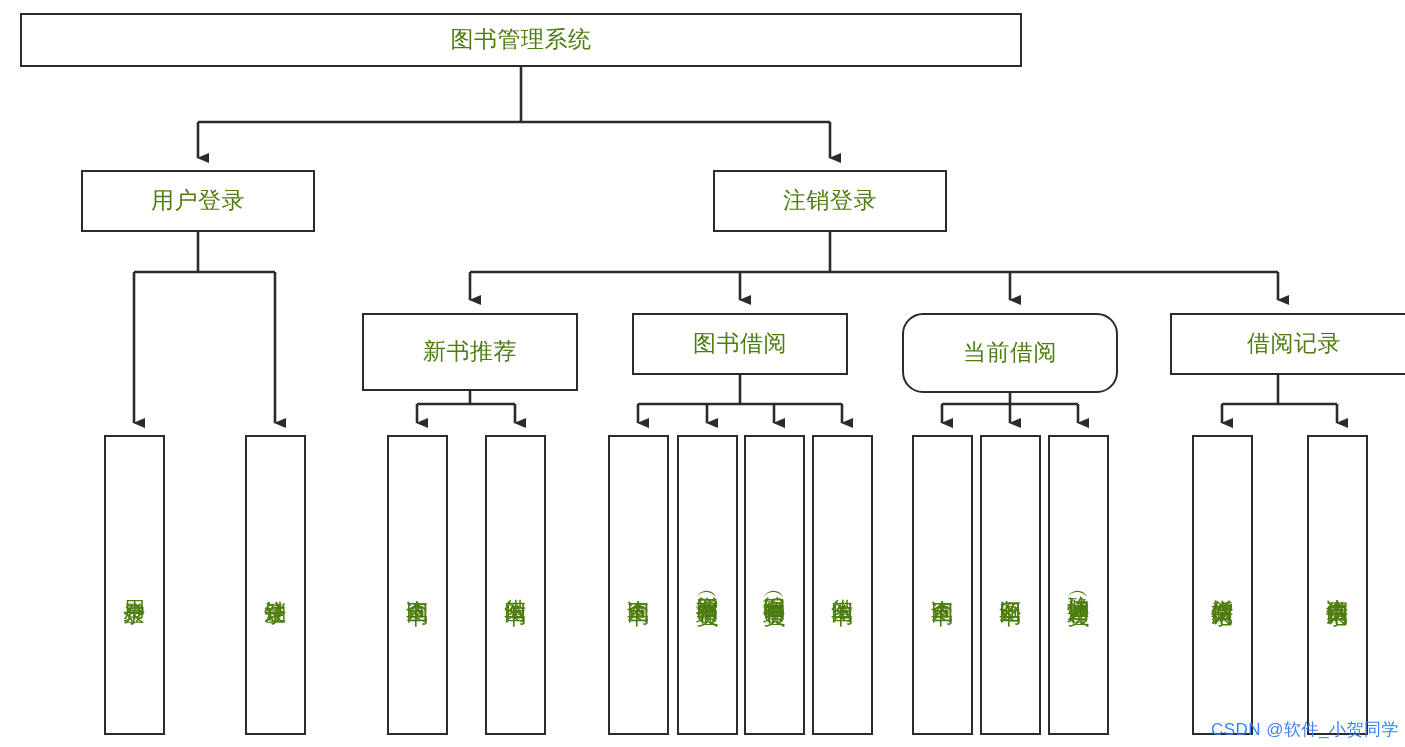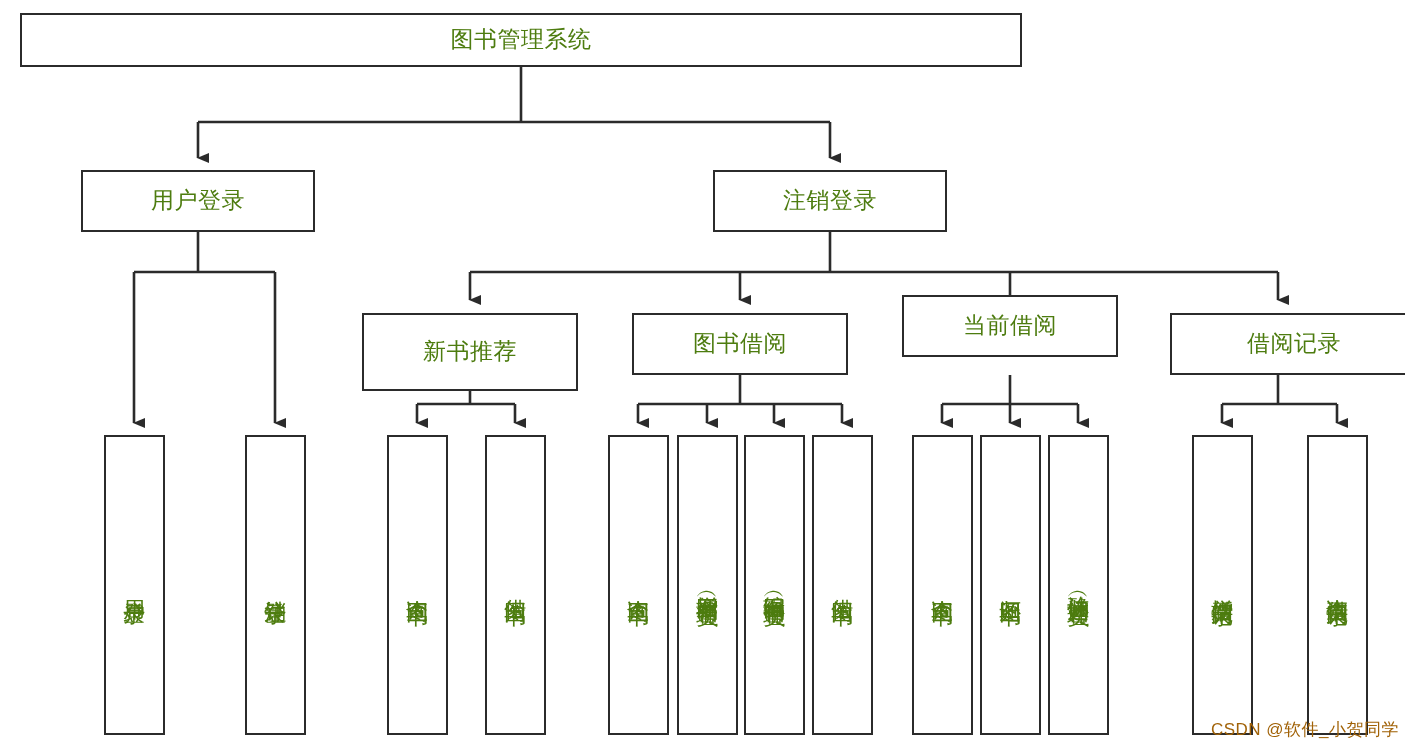--- a/index.html
+++ b/index.html
@@ -61,21 +61,21 @@
     font-size: 22px;
     line-height: 1.06;
     letter-spacing: 1.5px;
     white-space: nowrap;
   }
   #watermark {
     position: absolute;
     right: 6px;
     bottom: 6px;
     font-size: 17px;
-    color: #a16207;
+    color: #3b82f6;
     letter-spacing: 0.5px;
     white-space: nowrap;
     font-family: "Liberation Sans", "DejaVu Sans", sans-serif;
   }
 </style>
 </head>
 <body>
 
 <div id="canvas">
 
@@ -140,21 +140,21 @@
   <div class="node horiz" style="left:713px; top:170px; width:234px; height:62px;">
     <span class="node-label">注销登录</span>
   </div>
 
   <div class="node horiz" style="left:362px; top:313px; width:216px; height:78px;">
     <span class="node-label">新书推荐</span>
   </div>
   <div class="node horiz" style="left:632px; top:313px; width:216px; height:62px;">
     <span class="node-label">图书借阅</span>
   </div>
-  <div class="node horiz" style="left:902px; top:295px; width:216px; height:62px;">
+  <div class="node horiz" style="left:902px; top:313px; width:216px; height:80px;border-radius:21px;">
     <span class="node-label">当前借阅</span>
   </div>
   <div class="node horiz" style="left:1170px; top:313px; width:248px; height:62px;">
     <span class="node-label">借阅记录</span>
   </div>
 
   <div class="node vert" style="left:104px; top:435px; width:61px; height:300px;">
     <span class="node-label">用户登录</span>
   </div>
   <div class="node vert" style="left:245px; top:435px; width:61px; height:300px;">

